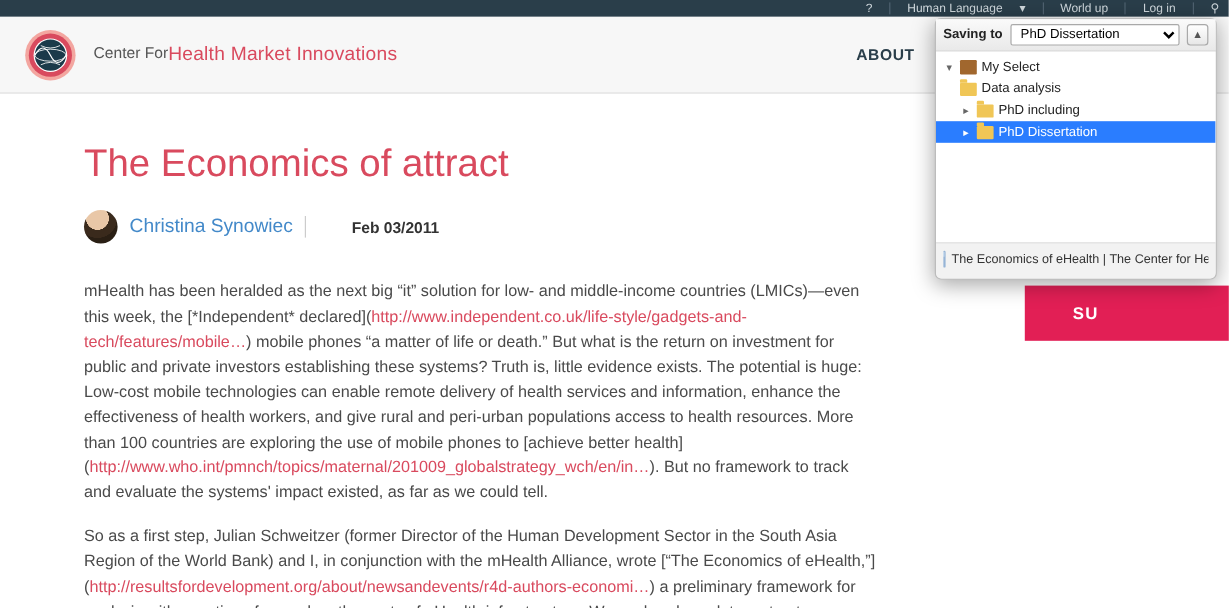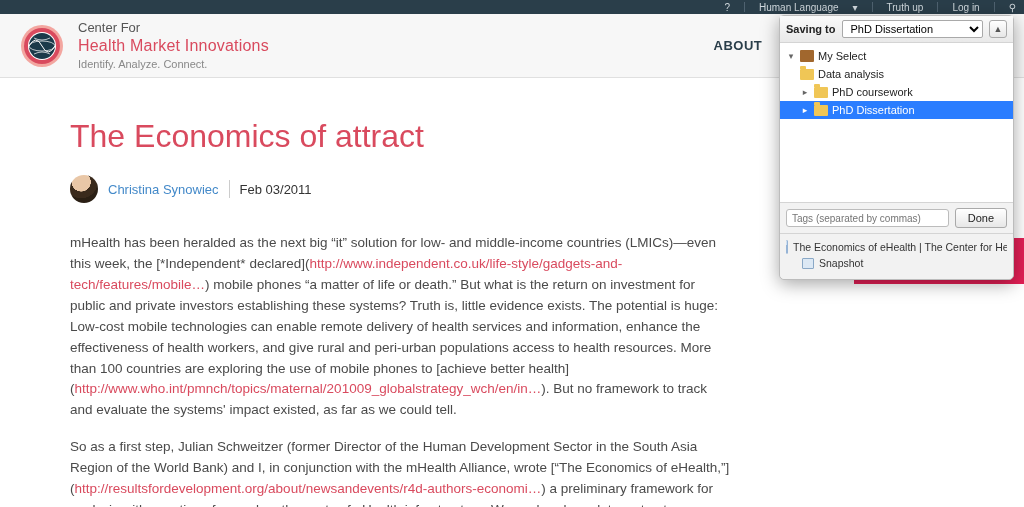--- a/index.html
+++ b/index.html
@@ -20,44 +20,44 @@
   .header {
     height: 64px; border-bottom: 1px solid #e0e0e0;
     background: #f7f7f7;
     display: flex; align-items: center; padding: 0 20px;
   }
   .logo {
     width: 44px; height: 44px; margin-right: 14px;
     position: relative;
   }
   .logo svg { width: 44px; height: 44px; }
-  .brand { display: flex; flex-direction: column; line-height: 1.25; }
+  .brand { display: flex; flex-direction: row; line-height: 1.25; }
   .brand .l1 { font-size: 13px; color: #555; font-weight: 300; }
   .brand .l2 { font-size: 16px; color: #d94a5e; font-weight: 400; letter-spacing: .2px; text-align: right;}
   .brand .l3 { font-size: 11px; color: #888; font-weight: 300; margin-top: 2px;}
   .nav {
     margin-left: auto; display: flex; gap: 40px; padding-right: 30px;
     font-size: 13px; color: #2a3e4a; letter-spacing: .5px; font-weight: 600;
   }
   .content {
     padding: 40px 70px 0 70px;
     position: relative;
   }
   h1 {
     font-size: 32px; color: #d94a5e; font-weight: 300;
     margin-bottom: 20px;
   }
   .byline { display: flex; align-items: center; gap: 10px; margin-bottom: 30px; }
   .avatar {
     width: 28px; height: 28px; border-radius: 50%;
     background: radial-gradient(circle at 40% 25%, #e9c7a7 0 35%, #3a2a1c 36% 60%, #2a1f14 61% 100%);
   }
-  .author { color: #4389c9; font-size: 13px; font-weight: 300; }
+  .author { color: #4389c9; font-size: 16px; font-weight: 300; }
   .vline { width: 1px; height: 18px; background: #ccc; }
-  .date { color: #333; font-size: 13px; font-weight: 400; }
+  .date { color: #333; font-size: 13px; font-weight: 700; margin-left: 28px; }
   .article {
     width: 660px;
     font-size: 13.5px; line-height: 1.55; color: #4a4a4a;
     font-weight: 300;
   }
   .article p { margin-bottom: 16px; }
   .article a { color: #d94a5e; text-decoration: none; }
   .sub-btn {
     position: absolute; right: -30px; top: 160px;
     background: #e21f55; color: #fff;
@@ -156,21 +156,21 @@
 </head>
 <body>
 
 <div class="topbar">
   <div class="group">
     <span>?</span>
     <span class="sep"></span>
     <span>Human Language</span>
     <span>▾</span>
     <span class="sep"></span>
-    <span>Truth up</span>
+    <span>World up</span>
     <span class="sep"></span>
     <span>Log in</span>
     <span class="sep"></span>
     <span>⚲</span>
   </div>
 </div>
 
 <div class="header">
   <div class="logo">
     <svg viewBox="0 0 44 44">
@@ -179,21 +179,20 @@
       <circle cx="22" cy="22" r="14" fill="#fff"></circle>
       <circle cx="22" cy="22" r="13" fill="#1b3a4a"></circle>
       <path d="M9 22 Q16 10 22 22 Q28 34 35 22" stroke="#fff" stroke-width="1" fill="none"></path>
       <ellipse cx="22" cy="22" rx="13" ry="5" stroke="#fff" stroke-width="0.7" fill="none"></ellipse>
       <path d="M14 14 Q22 18 30 14 M14 30 Q22 26 30 30" stroke="#fff" stroke-width="0.7" fill="none"></path>
     </svg>
   </div>
   <div class="brand">
     <span class="l1">Center For</span>
     <span class="l2">Health Market Innovations</span>
-    <span class="l3">Identify. Analyze. Connect.</span>
   </div>
   <nav class="nav">
     <span>ABOUT</span>
     <span>PROGRAMS</span>
     <span>TOPICS</span>
   </nav>
 </div>
 
 <div class="content">
   <h1>The Economics of attract</h1>
@@ -237,37 +236,29 @@
       <span>My Select</span>
     </div>
     <div class="tree-row indent2">
       <span class="arrow"></span>
       <span class="folder-ico"></span>
       <span>Data analysis</span>
     </div>
     <div class="tree-row indent1">
       <span class="arrow">▸</span>
       <span class="folder-ico"></span>
-      <span>PhD coursework</span>
+      <span>PhD including</span>
     </div>
     <div class="tree-row indent1 selected">
       <span class="arrow">▸</span>
       <span class="folder-ico"></span>
       <span>PhD Dissertation</span>
     </div>
   </div>
 
-  <div class="tags-row">
-    <input class="tags-input" placeholder="Tags (separated by commas)" style="">
-    <button class="done-btn">Done</button>
-  </div>
 
   <div class="attach">
     <div class="attach-row">
       <span class="page-ico"></span>
       <span>The Economics of eHealth | The Center for Hea…</span>
     </div>
-    <div class="attach-row sub">
-      <span class="snap-ico"></span>
-      <span>Snapshot</span>
-    </div>
   </div>
 </div>
 
 </body></html>

